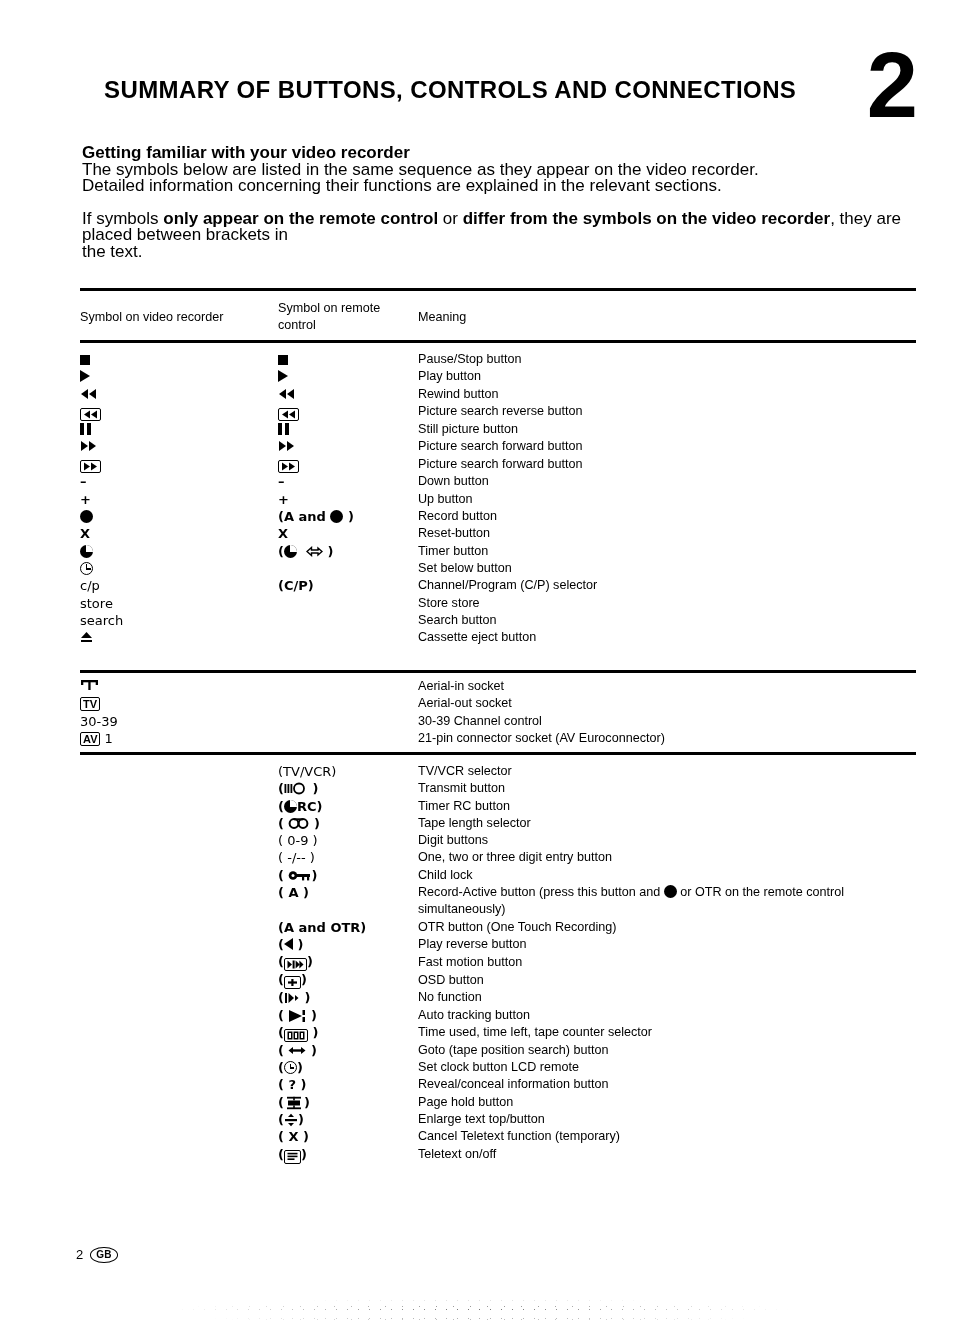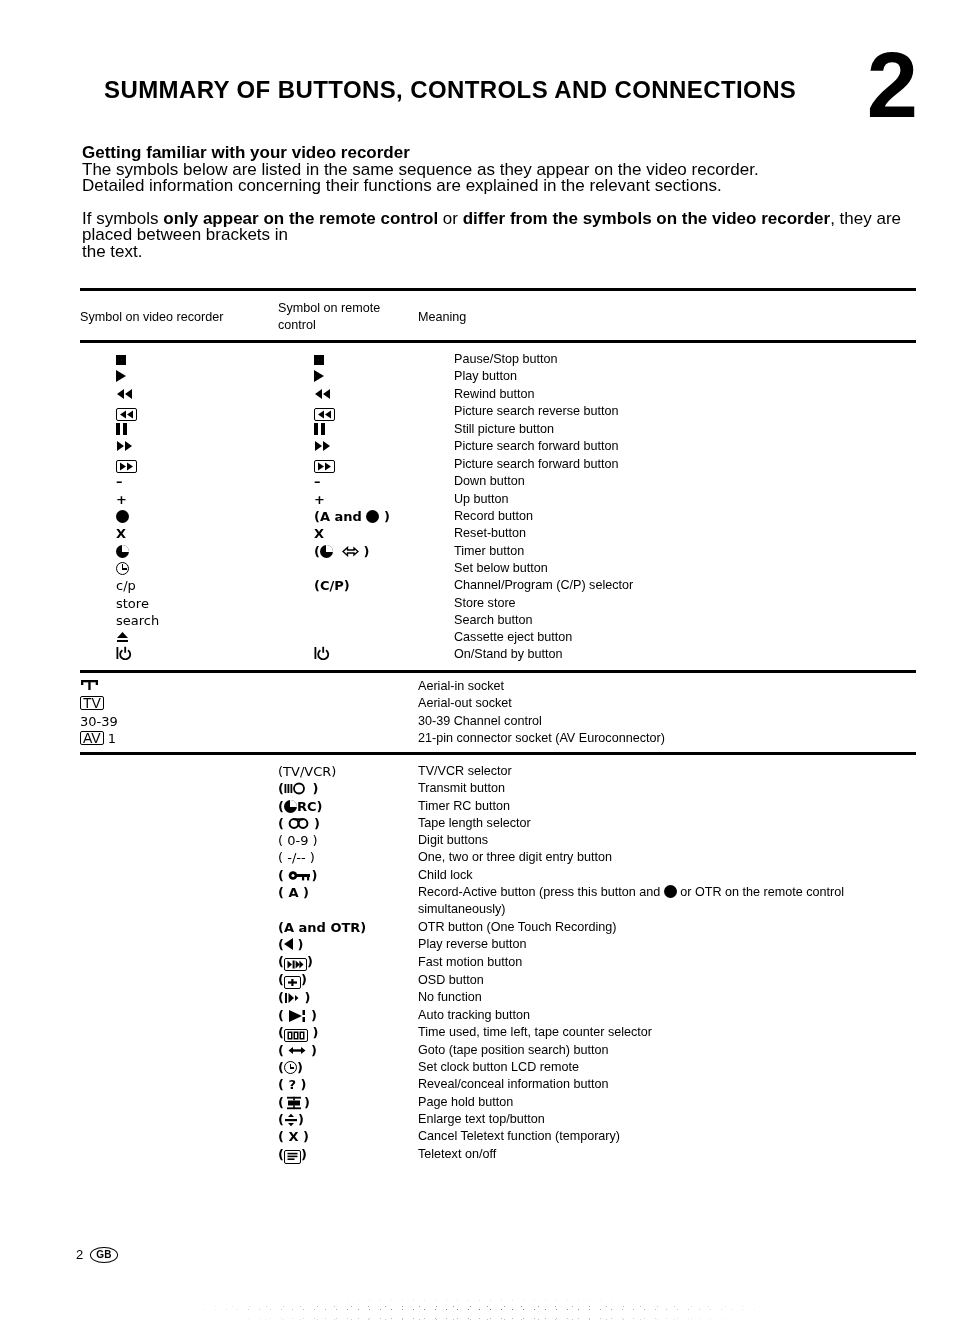--- a/index.html
+++ b/index.html
@@ -124,22 +124,22 @@
   .boxed {
     display: inline-block;
     border: 1.6px solid #000;
     border-radius: 2px;
     padding: 1px 2px;
     line-height: 0;
     vertical-align: -2px;
   }
   .boxed.txt {
     line-height: 10px;
-    font-size: 14px;
-    font-weight: normal;
+    font-size: 11px;
+    font-weight: bold;
     font-family: "Liberation Sans", sans-serif;
     padding: 1px 2px;
     vertical-align: 0;
   }
   .ico-dot {
     width: 13px; height: 13px; border-radius: 50%; background: #000;
     vertical-align: -2px;
   }
   .ico-timer {
     width: 13px; height: 13px; border-radius: 50%; background: #000;
@@ -252,21 +252,21 @@
     <div class="row">
       <div class="c1">Symbol on video recorder</div>
       <div class="c2">
         <span>Symbol on remote</span><br>
         <span>control</span>
       </div>
       <div class="c3">Meaning</div>
     </div>
   </div>
 
-  <div class="tbl" style="top:351px;margin-left:36px;">
+  <div class="tbl" style="top:351px;">
 
     <div class="row">
       <div class="c1 sym"><span class="ico ico-stop"></span></div>
       <div class="c2 sym"><span class="ico ico-stop"></span></div>
       <div class="c3">Pause/Stop button</div>
     </div>
 
     <div class="row">
       <div class="c1 sym"><span class="ico ico-play"></span></div>
       <div class="c2 sym"><span class="ico ico-play"></span></div>
@@ -404,37 +404,20 @@
       <div class="c1 sym">
         <svg class="ico ico-eject" viewBox="0 0 13 12" aria-hidden="true">
             <polygon points="6.5,1 12,7 1,7" fill="#000"></polygon>
             <rect x="1" y="9" width="11" height="2" fill="#000"></rect>
           </svg>
       </div>
       <div class="c2 sym">&nbsp;</div>
       <div class="c3">Cassette eject button</div>
     </div>
 
-    <div class="row">
-      <div class="c1 sym">
-        <svg class="ico ico-power" viewBox="0 0 16 14" aria-hidden="true">
-          <rect x="0.5" y="1" width="1.8" height="12" fill="#000"></rect>
-          <path d="M 6.4 4.2 A 5 5 0 1 0 12 4.2" fill="none" stroke="#000" stroke-width="1.8"></path>
-          <rect x="8.3" y="0.8" width="1.8" height="6" fill="#000"></rect>
-        </svg>
-      </div>
-      <div class="c2 sym">
-        <svg class="ico ico-power" viewBox="0 0 16 14" aria-hidden="true">
-          <rect x="0.5" y="1" width="1.8" height="12" fill="#000"></rect>
-          <path d="M 6.4 4.2 A 5 5 0 1 0 12 4.2" fill="none" stroke="#000" stroke-width="1.8"></path>
-          <rect x="8.3" y="0.8" width="1.8" height="6" fill="#000"></rect>
-        </svg>
-      </div>
-      <div class="c3">On/Stand  by button</div>
-    </div>
   </div>
 
   <div class="tbl" style="top:678px;">
 
     <div class="row">
       <div class="c1 sym">
         <svg class="ico ico-aerial" viewBox="0 0 20 13" aria-hidden="true">
           <rect x="1" y="1" width="17" height="2.3" fill="#000"></rect>
           <rect x="1" y="1" width="2.3" height="5" fill="#000"></rect>
           <rect x="15.7" y="1" width="2.3" height="5" fill="#000"></rect>

